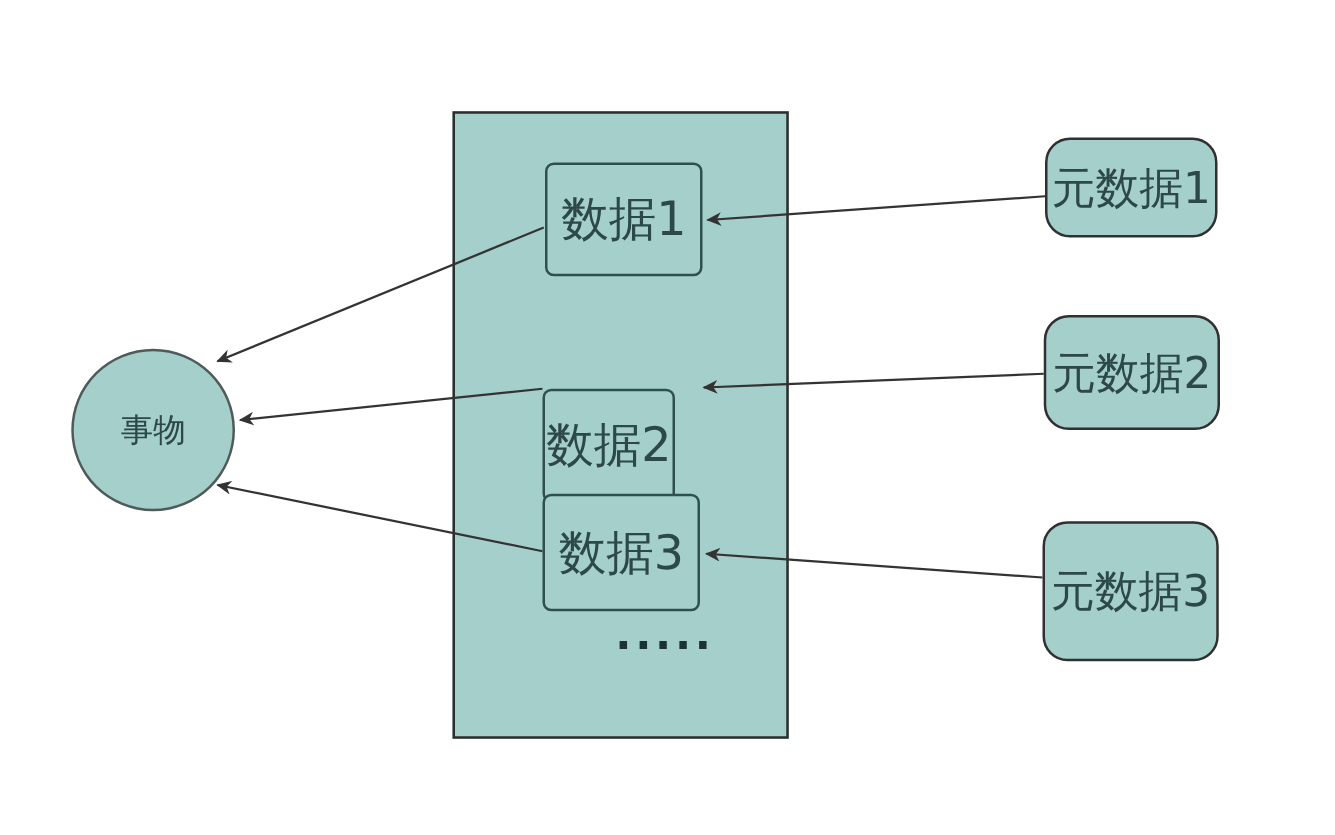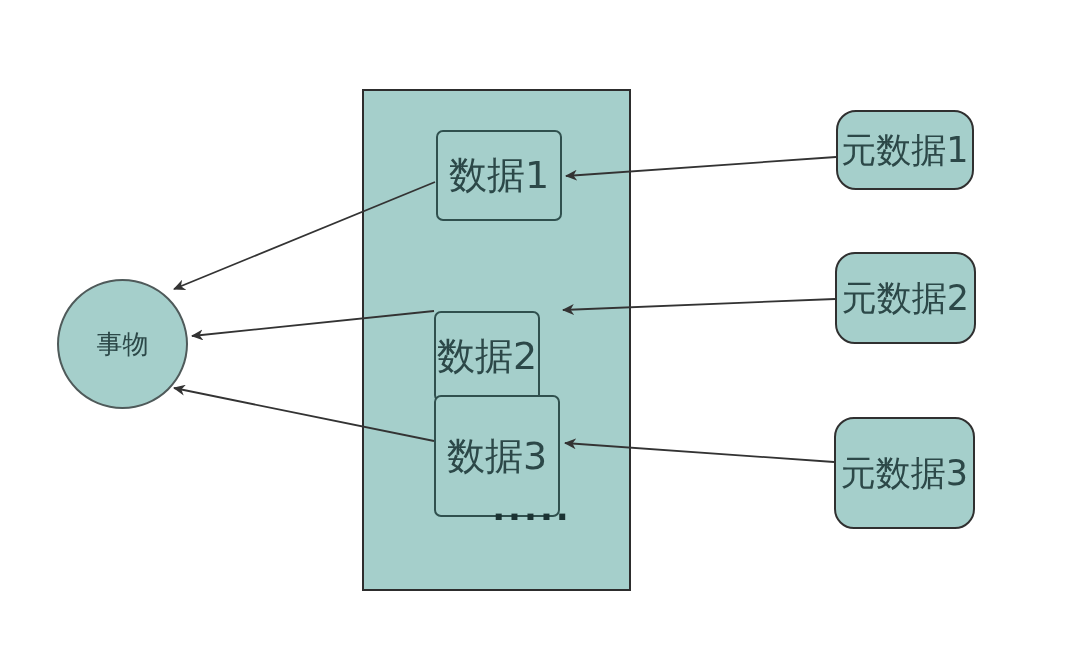--- a/index.html
+++ b/index.html
@@ -58,21 +58,21 @@
     box-sizing:border-box;
     z-index:1;
   }
   .data-box{
     border:2px solid var(--inner-border);
     border-radius:7px;
     font-size:38px;
   }
   .data-box.d1{left:436px;top:130px;width:126px;height:91px;}
   .data-box.d2{left:434px;top:264px;width:106px;height:91px;margin-top:47px;}
-  .data-box.d3{left:434px;top:395px;width:126px;height:122px;}
+  .data-box.d3{left:434px;top:395px;width:126px;height:94px;}
   .ellipsis{
     position:absolute;
     left:472px;top:488px;
     width:120px;
     text-align:center;
     color:#1b3333;
     font-size:34px;
     font-weight:bold;
     letter-spacing:3px;
     z-index:3;

